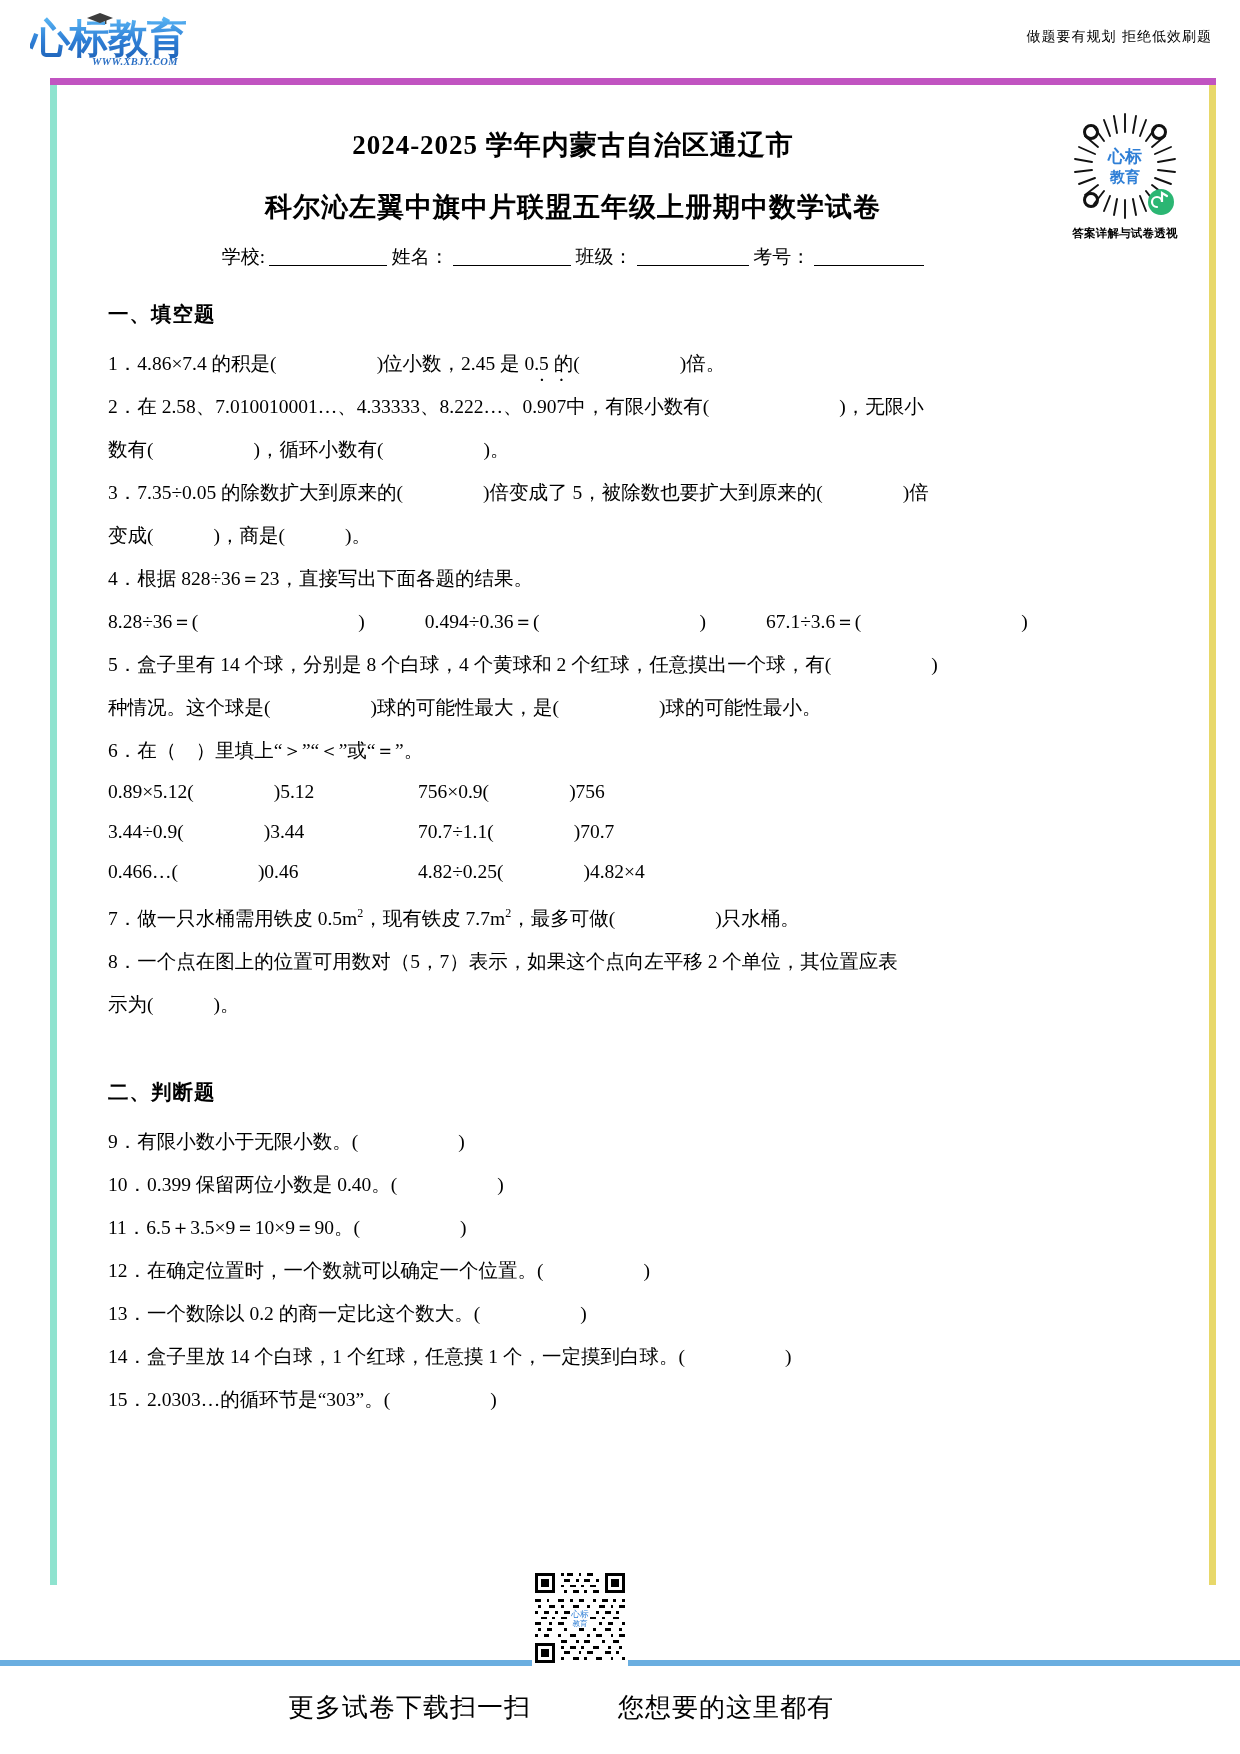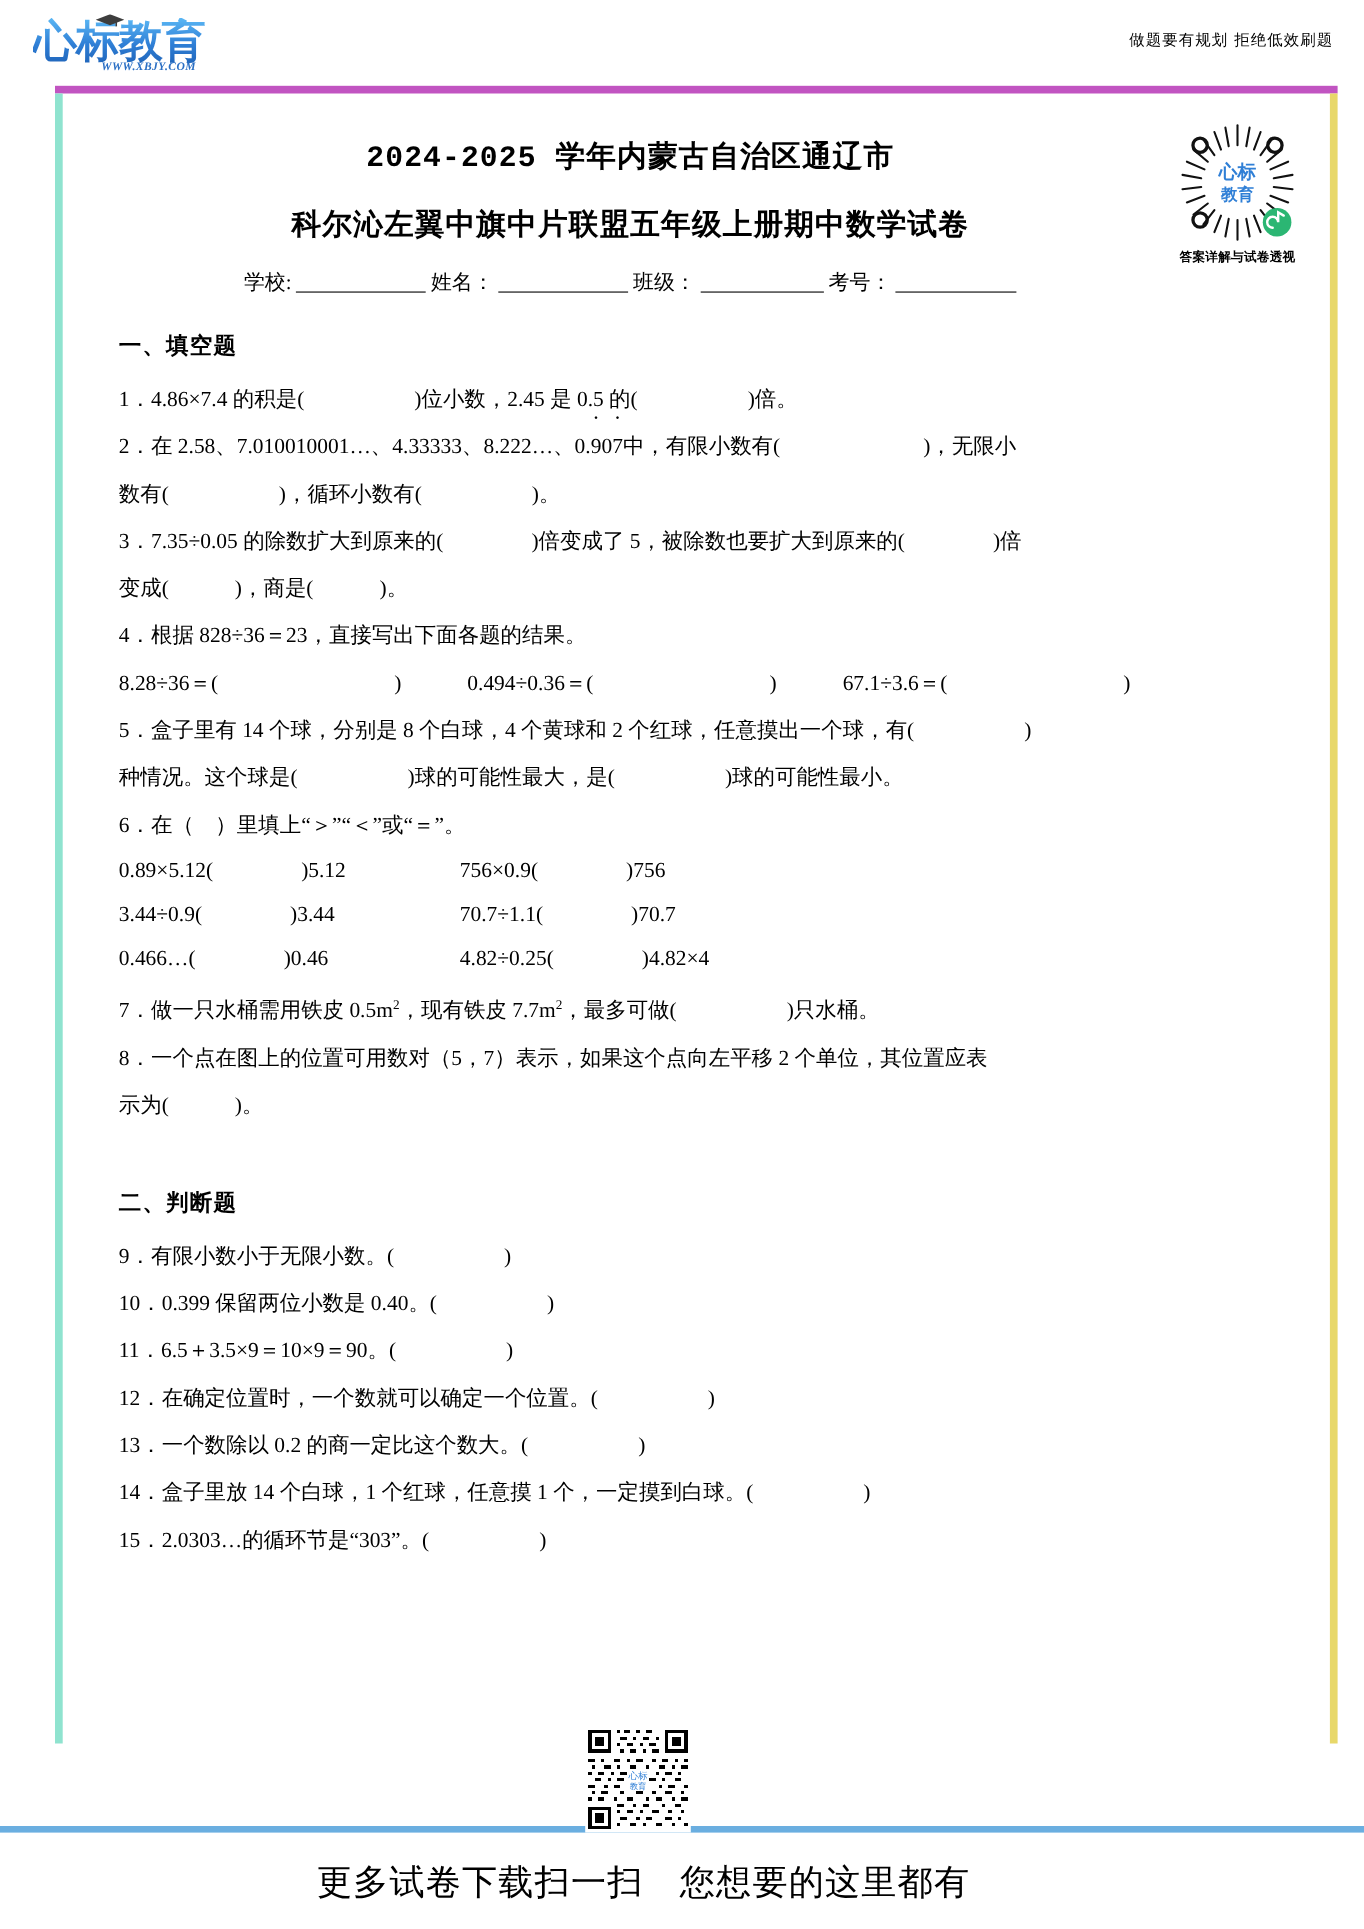--- a/index.html
+++ b/index.html
@@ -100,21 +100,21 @@
 
   
   .doc-head {
     position: absolute;
     left: 57px; top: 92px;
     width: 1152px;
     padding-top: 22px;
   }
   .title-line {
     text-align: center;
-    font-family: Liberation Mono, monospace;
+    font-family: Liberation Serif, serif;
     font-weight: bold;
     font-size: 27px;
     color: #000;
     line-height: 62px;
     letter-spacing: 1px;
     padding-right: 120px;
   }
   .fields {
     margin-top: 6px;
     text-align: center;
@@ -217,21 +217,21 @@
     position: absolute;
     left: 0; top: 1666px;
     width: 1240px;
     height: 88px;
     display: flex;
     align-items: center;
     justify-content: center;
   }
   .foot-text {
     font-family: Liberation Serif, serif;
-    font-size: 32px;
+    font-size: 26px;
     color: #000;
     letter-spacing: 1px;
     white-space: nowrap;
   }
   .foot-qr {
     width: 96px;
     height: 96px;
     margin: 0 10px;
     position: absolute;
     left: 522px;

